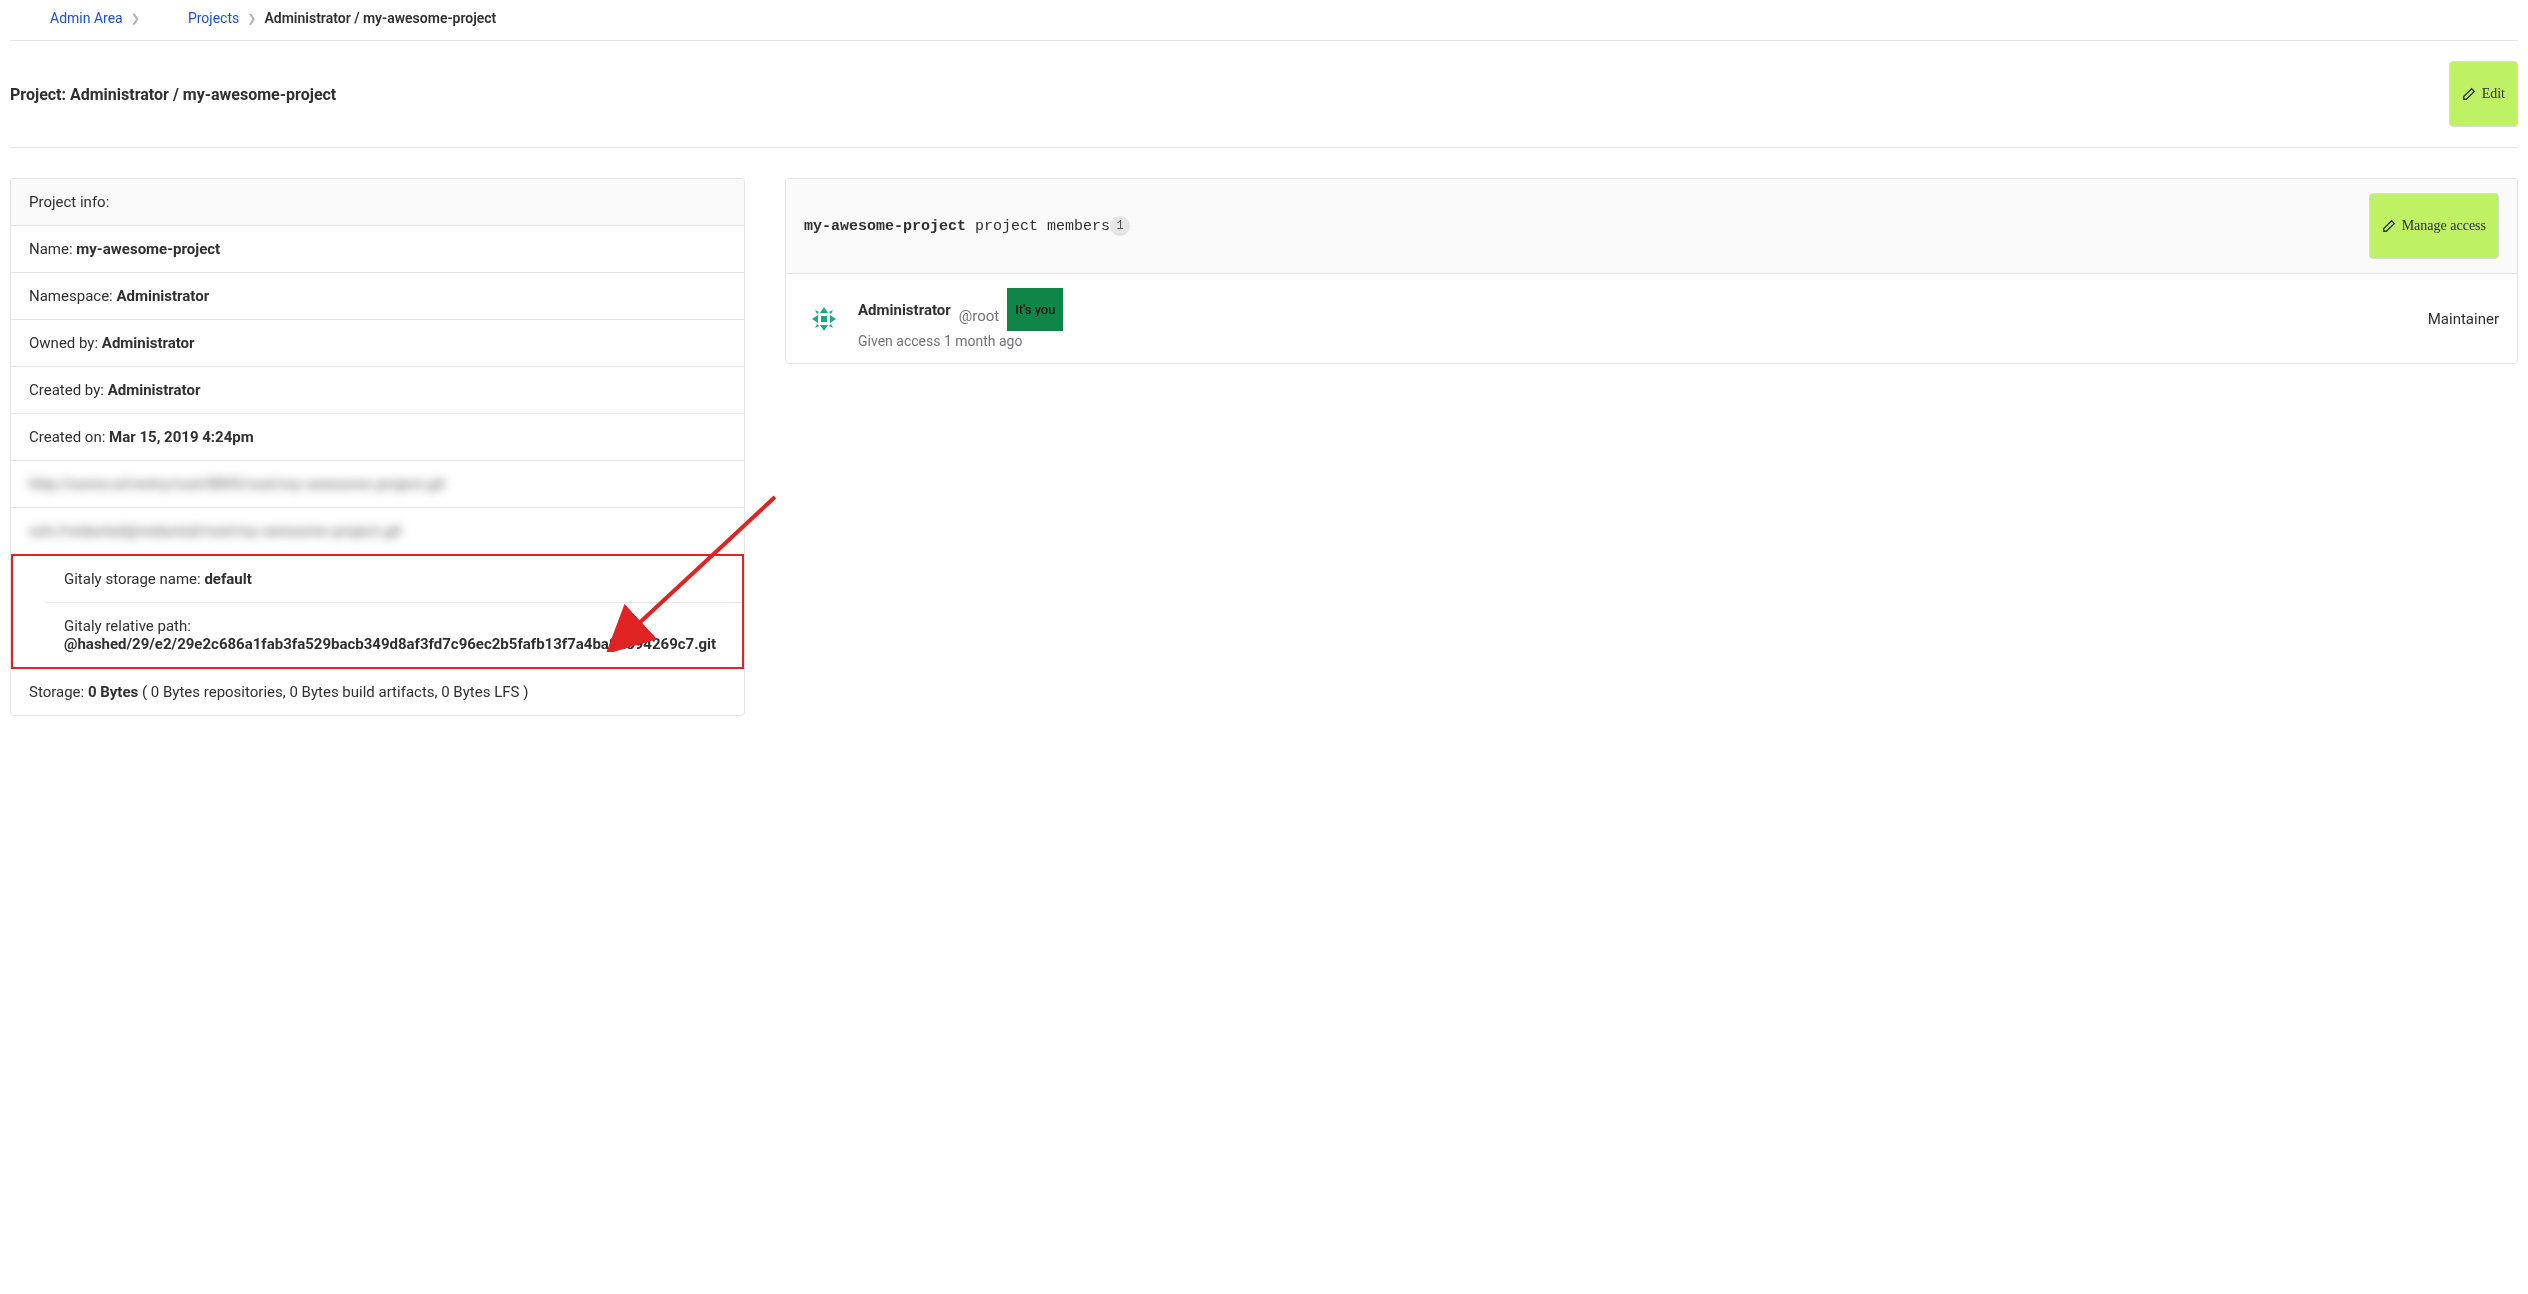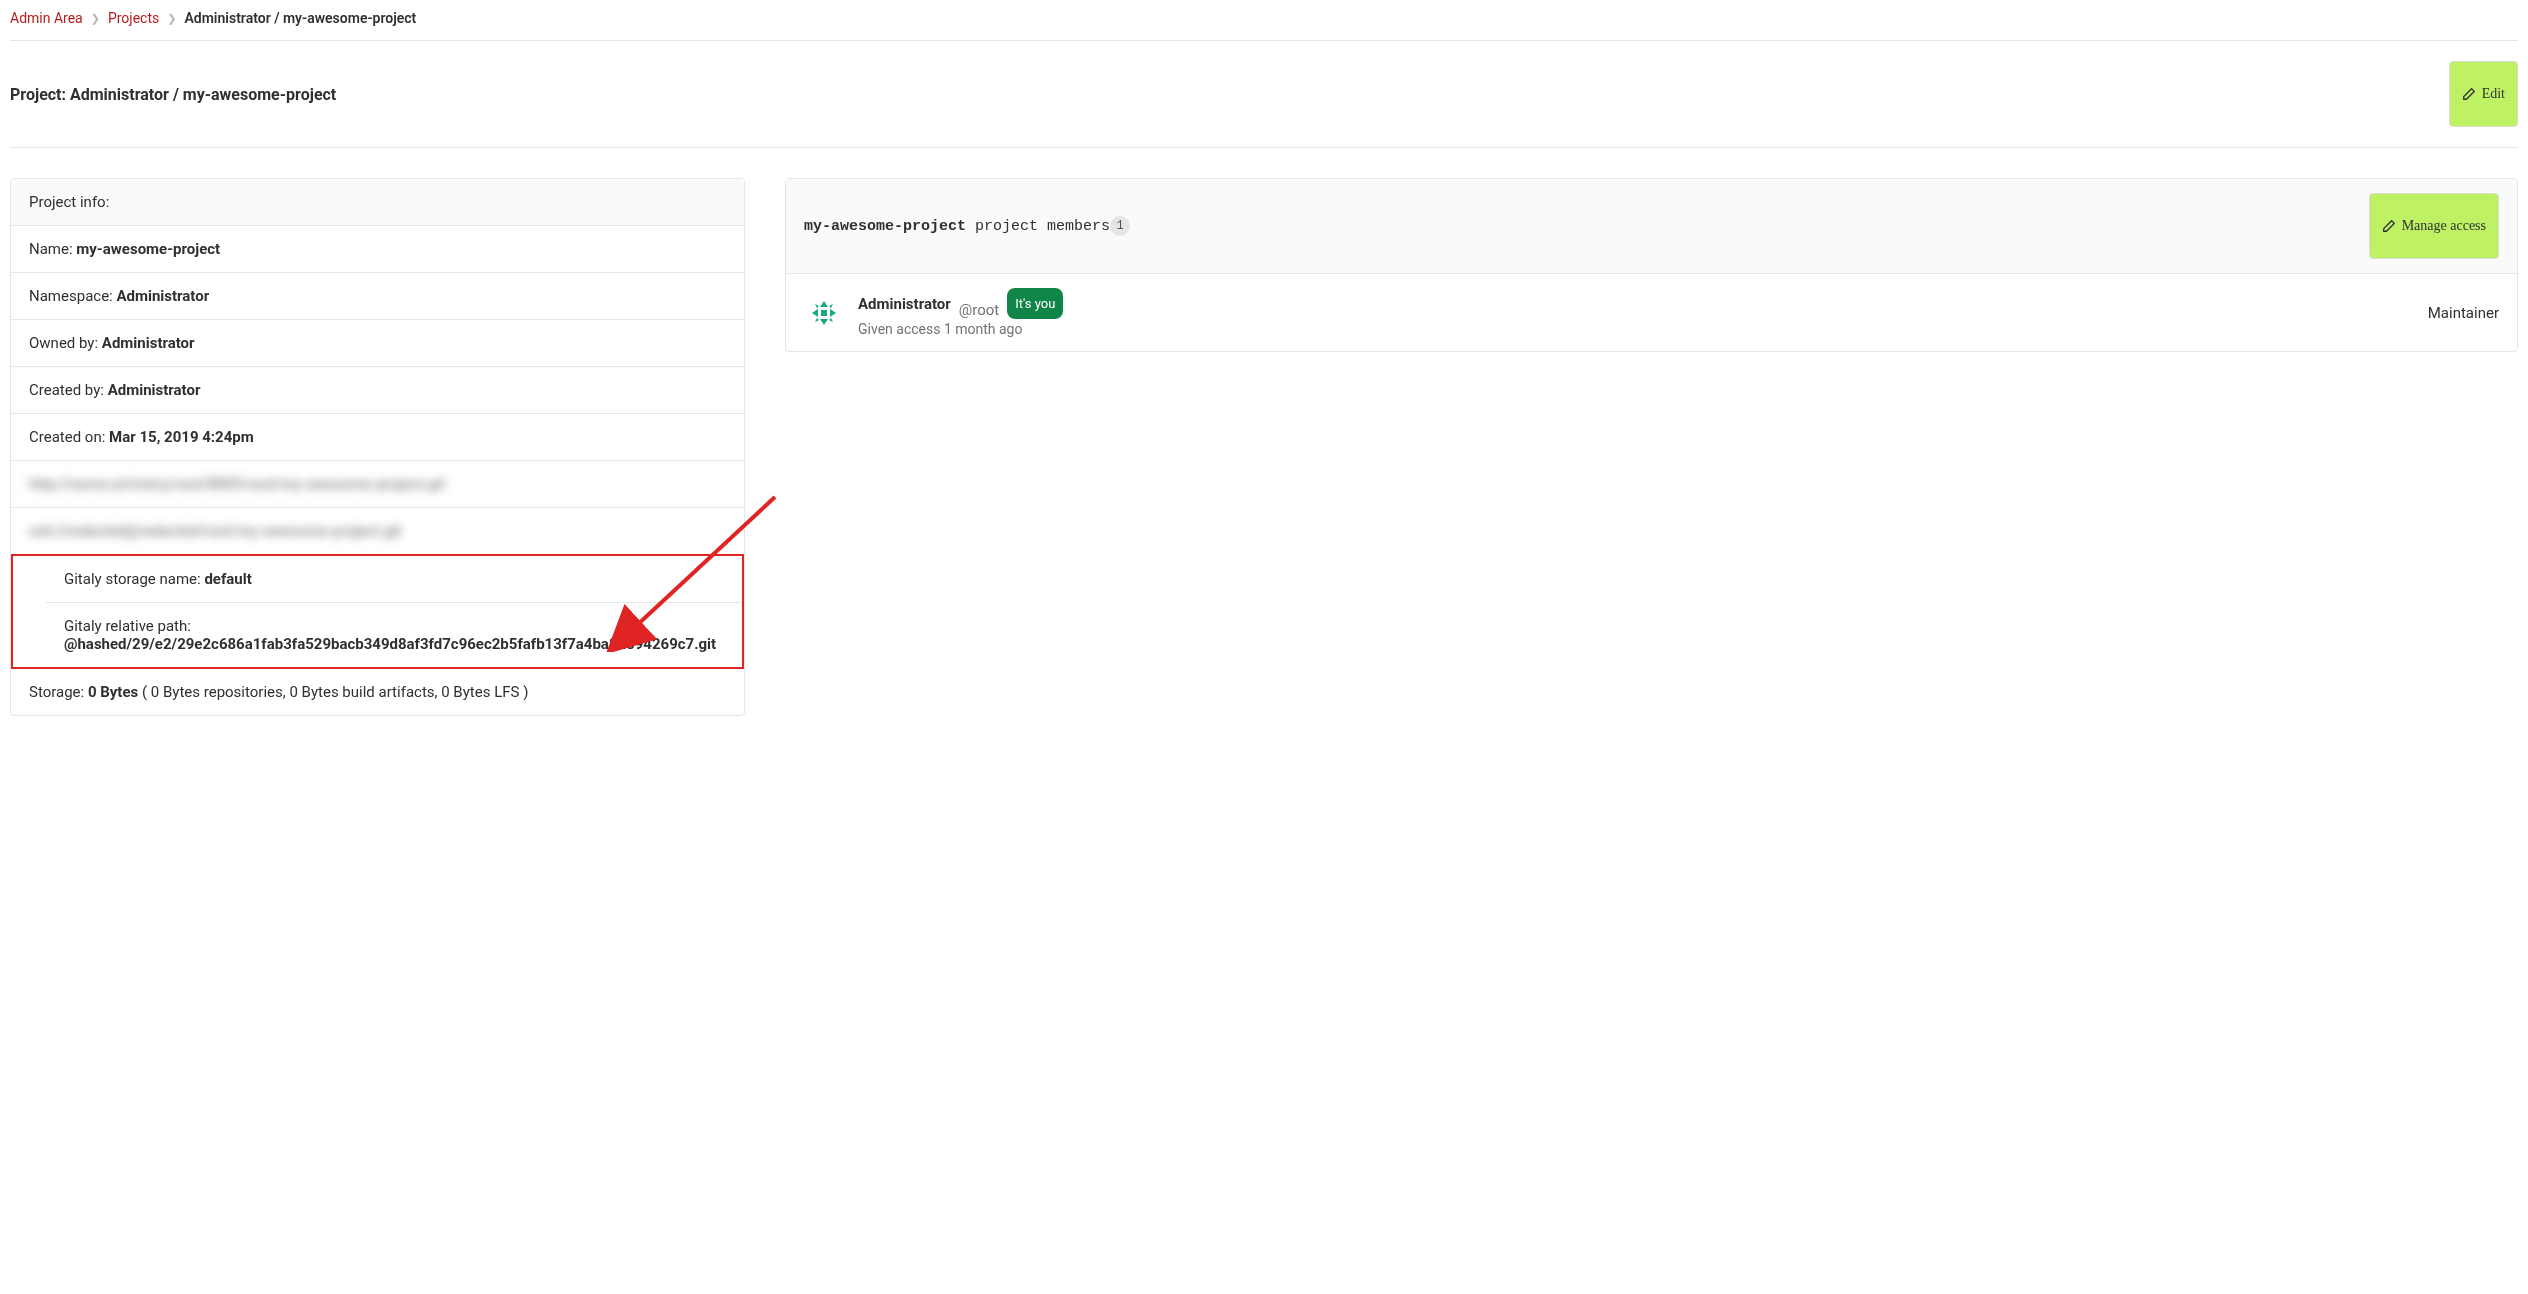--- a/index.html
+++ b/index.html
@@ -17,22 +17,23 @@
     .breadcrumb {
       display: flex;
       align-items: center;
       gap: 8px;
       color: #737278;
       font-size: 14px;
       padding-bottom: 14px;
       border-bottom: 1px solid #e5e5e5;
     }
     .breadcrumb a {
-      color: #b91c1c;
+      color: #1d4ed8;
       text-decoration: none;
+      margin-left: 40px;
     }
     .breadcrumb .current {
       color: #303030;
       font-weight: 600;
     }
     .breadcrumb .sep {
       color: #b5b5b5;
       font-size: 11px;
     }
     .page-header {
@@ -178,23 +179,23 @@
       font-weight: 700;
       font-size: 15px;
     }
     .member-handle {
       color: #737278;
       font-size: 15px;
       margin-top: 12px;
     }
     .badge-you {
       background: #108548;
-      color: #ffffff;
-      padding: 8px 8px;
-      border-radius: 8px;
+      color: #000000;
+      padding: 14px 8px;
+      border-radius: 0;
       font-size: 13px;
     }
     .member-meta {
       color: #737278;
       font-size: 14px;
     }
     .member-role {
       color: #303030;
       font-size: 15px;
     }

